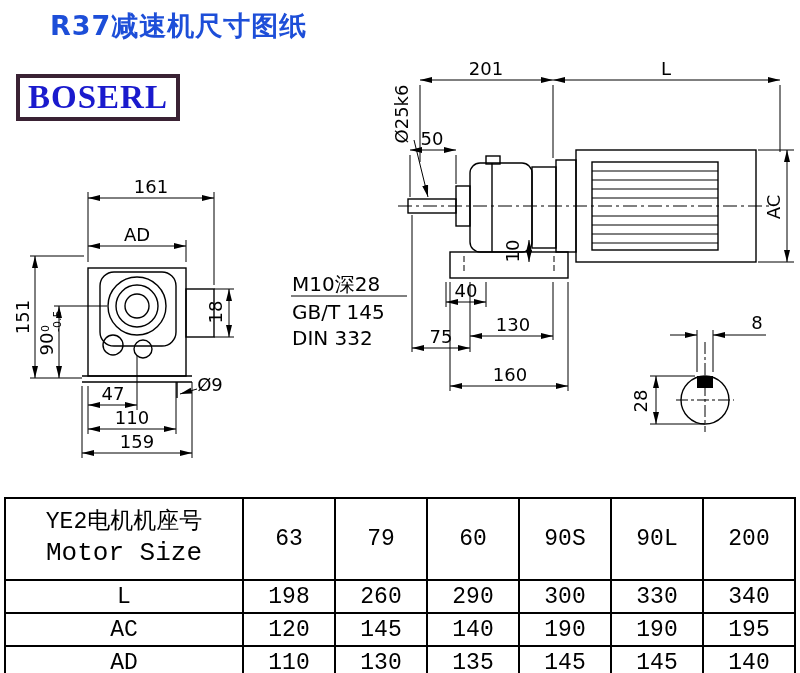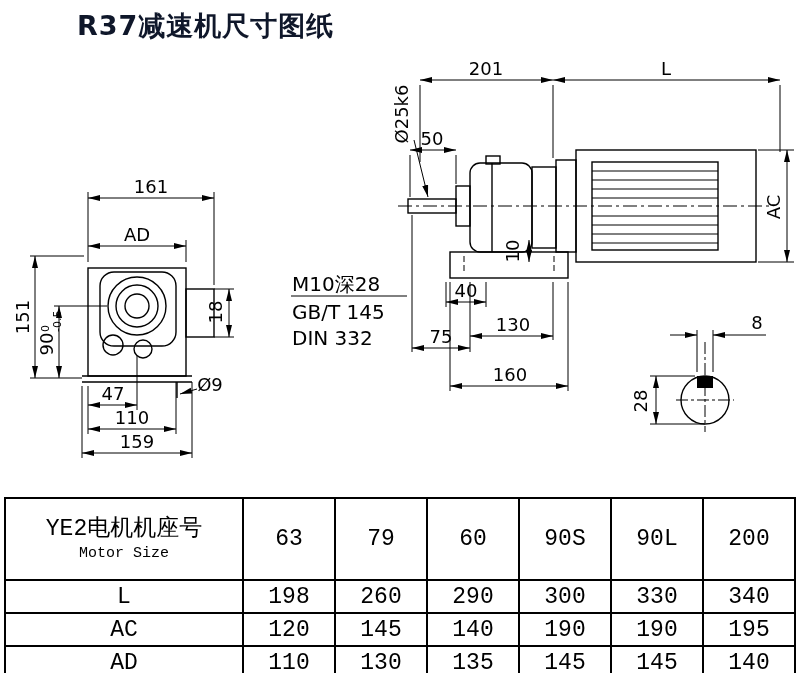--- a/index.html
+++ b/index.html
@@ -1,49 +1,52 @@
 <!DOCTYPE html>
 <html><head>
 <meta charset="utf-8">
 <style>
   * { margin:0; padding:0; box-sizing:border-box; }
   html,body { background:#ffffff; }
   body { width:800px; height:673px; font-family:"DejaVu Sans", sans-serif; color:#000; }
   #page { position:relative; width:800px; height:673px; background:#fff; overflow:hidden; }
 
-  .title { position:absolute; left:77px; top:8px; font-size:27px; font-weight:bold;
-           letter-spacing:1px; color:#0f172a; font-family:"DejaVu Sans", sans-serif; }
+  .title { position:absolute; left:50px; top:8px; font-size:27px; font-weight:bold;
+           letter-spacing:1px; color:#1d4ed8; font-family:"DejaVu Sans", sans-serif; }
 
   .logo-box { position:absolute; left:16px; top:74px; width:164px; height:47px;
               border:4px solid #3a2234; background:#fff;
               display:flex; align-items:center; justify-content:center; }
   .logo-text { font-family:"Liberation Serif", serif; font-weight:bold; font-size:33px;
                color:#1a1acd; letter-spacing:1px; }
 
   .drawing { position:absolute; left:0; top:0; }
   svg text { font-family:"DejaVu Sans", sans-serif; }
   .notes-text { font-family:"DejaVu Serif", serif; }
 
   .dim-table { position:absolute; left:4px; top:497px; width:792px;
                border-collapse:collapse; table-layout:fixed; text-align:center;
                font-family:"Liberation Mono","DejaVu Sans Mono", monospace; }
   .dim-table th, .dim-table td { border:2px solid #000; font-weight:normal; vertical-align:middle; }
   .hrow { height:82px; }
   .drow { height:33px; font-size:23px; }
   .hcn { font-size:23px; line-height:1.3; }
-  .hen { font-size:15px; line-height:1.2; }
+  .hen { font-size:26px; line-height:1.2; }
   .colhead { font-size:23px; }
 </style>
 </head>
 <body>
 
 <div id="page">
 
   <div class="title">R37减速机尺寸图纸</div>
 
+  <div class="logo-box">
+    <span class="logo-text">BOSERL</span>
+  </div>
 
   <svg class="drawing" width="800" height="495" viewBox="0 0 800 495">
     <defs>
       <marker id="ar" markerWidth="12" markerHeight="8" refX="12" refY="4" orient="auto-start-reverse" markerUnits="userSpaceOnUse">
         <path d="M12,4 L0,1 L0,7 Z" fill="#000"></path>
       </marker>
     </defs>
 
     <g stroke="#000" fill="none" stroke-width="1.4">
       <rect x="88" y="268" width="98" height="108"></rect>

